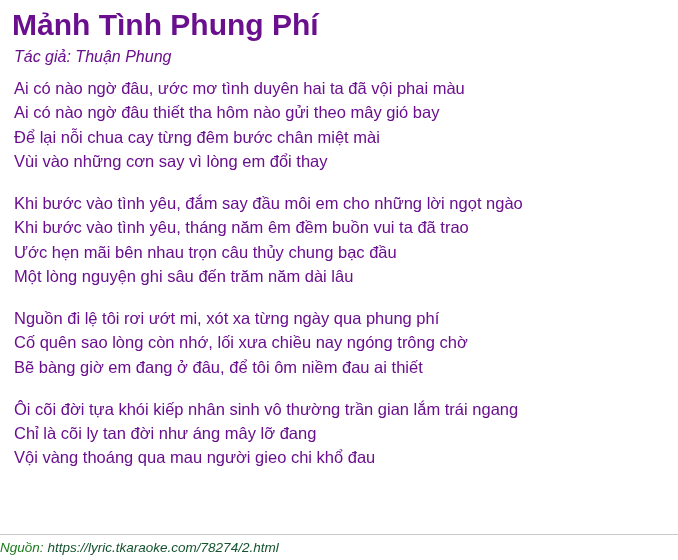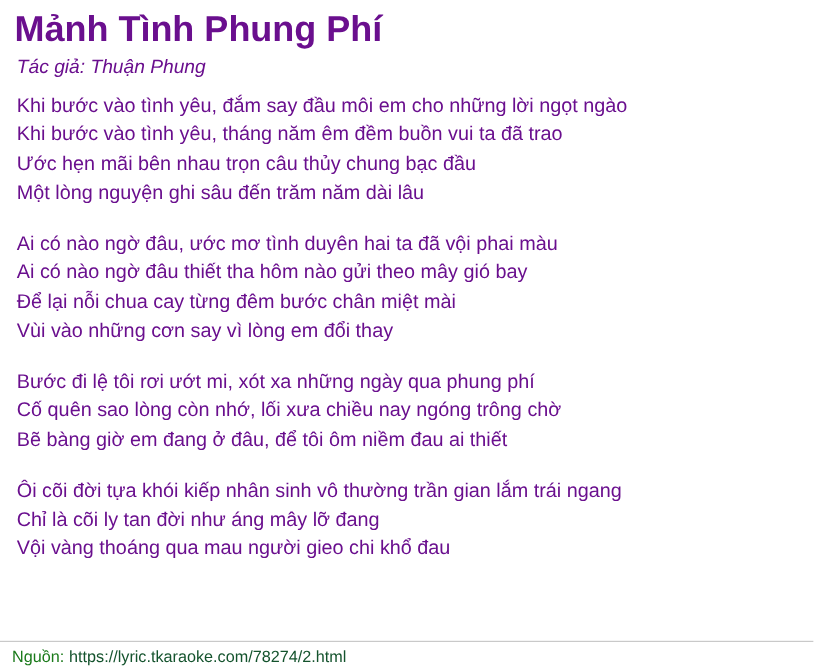--- a/index.html
+++ b/index.html
@@ -54,21 +54,21 @@
     position: absolute;
     left: 0;
     bottom: 0;
     width: 678px;
     height: 26px;
     background: #ffffff;
     border-top: 1px solid #c9c9c9;
     box-sizing: border-box;
     display: flex;
     align-items: center;
-    padding-left: 10px;
+    font-style: italic;
   }
   .source-label {
     font-size: 13.5px;
     color: #1a7a1a;
     white-space: nowrap;
   }
   .source-link {
     font-size: 13.5px;
     color: #14532d;
     text-decoration: none;
@@ -81,35 +81,35 @@
 
 <div class="page">
 
   <h1 class="song-title">Mảnh Tình Phung Phí</h1>
 
   <div class="author">Tác giả: Thuận Phung</div>
 
   <div class="lyrics">
 
     <div class="stanza">
+      <div class="line">Ai có nào ngờ đâu, ước mơ tình duyên hai ta đã vội phai màu</div>
+      <div class="line">Ai có nào ngờ đâu thiết tha hôm nào gửi theo mây gió bay</div>
+      <div class="line">Để lại nỗi chua cay từng đêm bước chân miệt mài</div>
+      <div class="line">Vùi vào những cơn say vì lòng em đổi thay</div>
+    </div>
+
+    <div class="stanza">
       <div class="line">Khi bước vào tình yêu, đắm say đầu môi em cho những lời ngọt ngào</div>
       <div class="line">Khi bước vào tình yêu, tháng năm êm đềm buồn vui ta đã trao</div>
       <div class="line">Ước hẹn mãi bên nhau trọn câu thủy chung bạc đầu</div>
       <div class="line">Một lòng nguyện ghi sâu đến trăm năm dài lâu</div>
     </div>
 
     <div class="stanza">
-      <div class="line">Ai có nào ngờ đâu, ước mơ tình duyên hai ta đã vội phai màu</div>
-      <div class="line">Ai có nào ngờ đâu thiết tha hôm nào gửi theo mây gió bay</div>
-      <div class="line">Để lại nỗi chua cay từng đêm bước chân miệt mài</div>
-      <div class="line">Vùi vào những cơn say vì lòng em đổi thay</div>
-    </div>
-
-    <div class="stanza">
-      <div class="line">Bước đi lệ tôi rơi ướt mi, xót xa những ngày qua phung phí</div>
+      <div class="line">Nguồn đi lệ tôi rơi ướt mi, xót xa từng ngày qua phung phí</div>
       <div class="line">Cố quên sao lòng còn nhớ, lối xưa chiều nay ngóng trông chờ</div>
       <div class="line">Bẽ bàng giờ em đang ở đâu, để tôi ôm niềm đau ai thiết</div>
     </div>
 
     <div class="stanza">
       <div class="line">Ôi cõi đời tựa khói kiếp nhân sinh vô thường trần gian lắm trái ngang</div>
       <div class="line">Chỉ là cõi ly tan đời như áng mây lỡ đang</div>
       <div class="line">Vội vàng thoáng qua mau người gieo chi khổ đau</div>
     </div>
 

